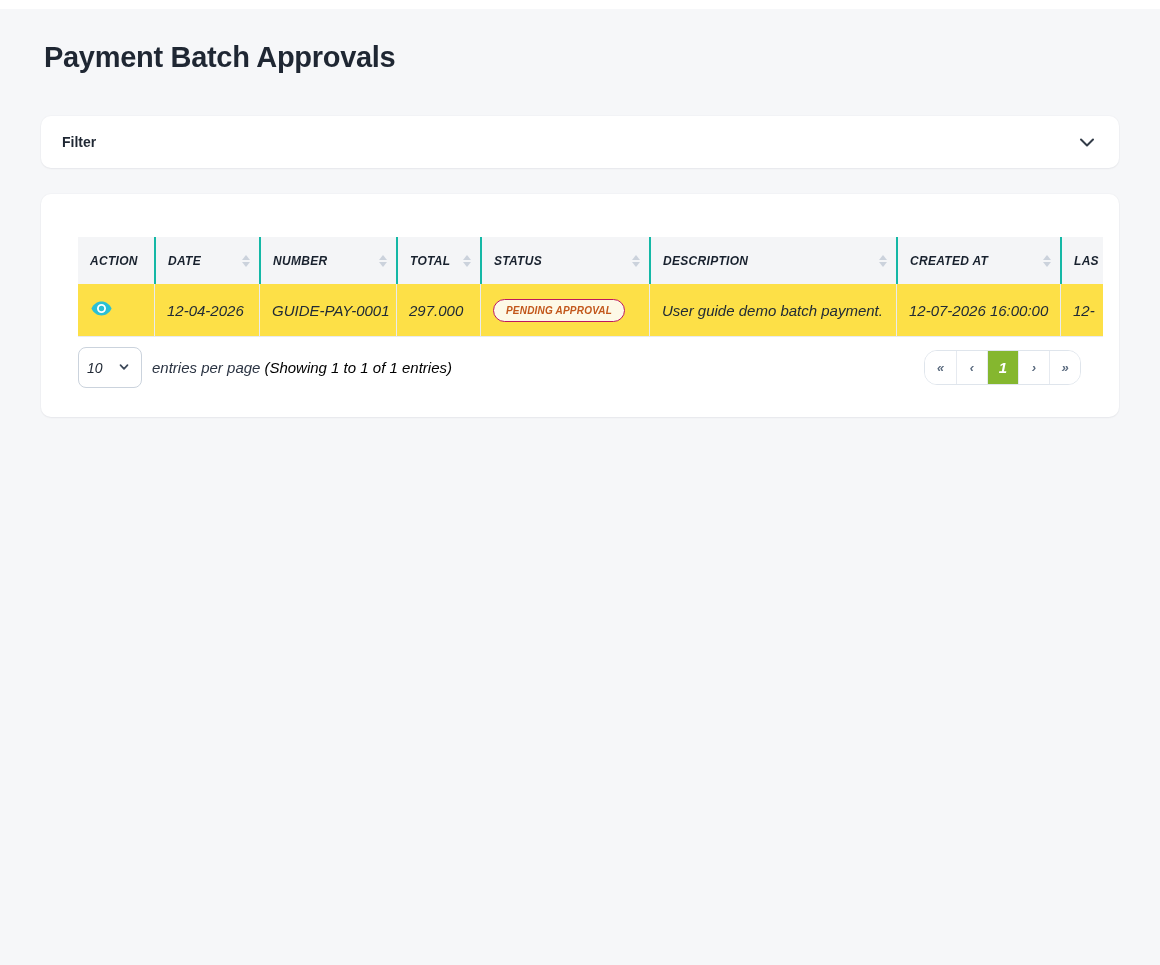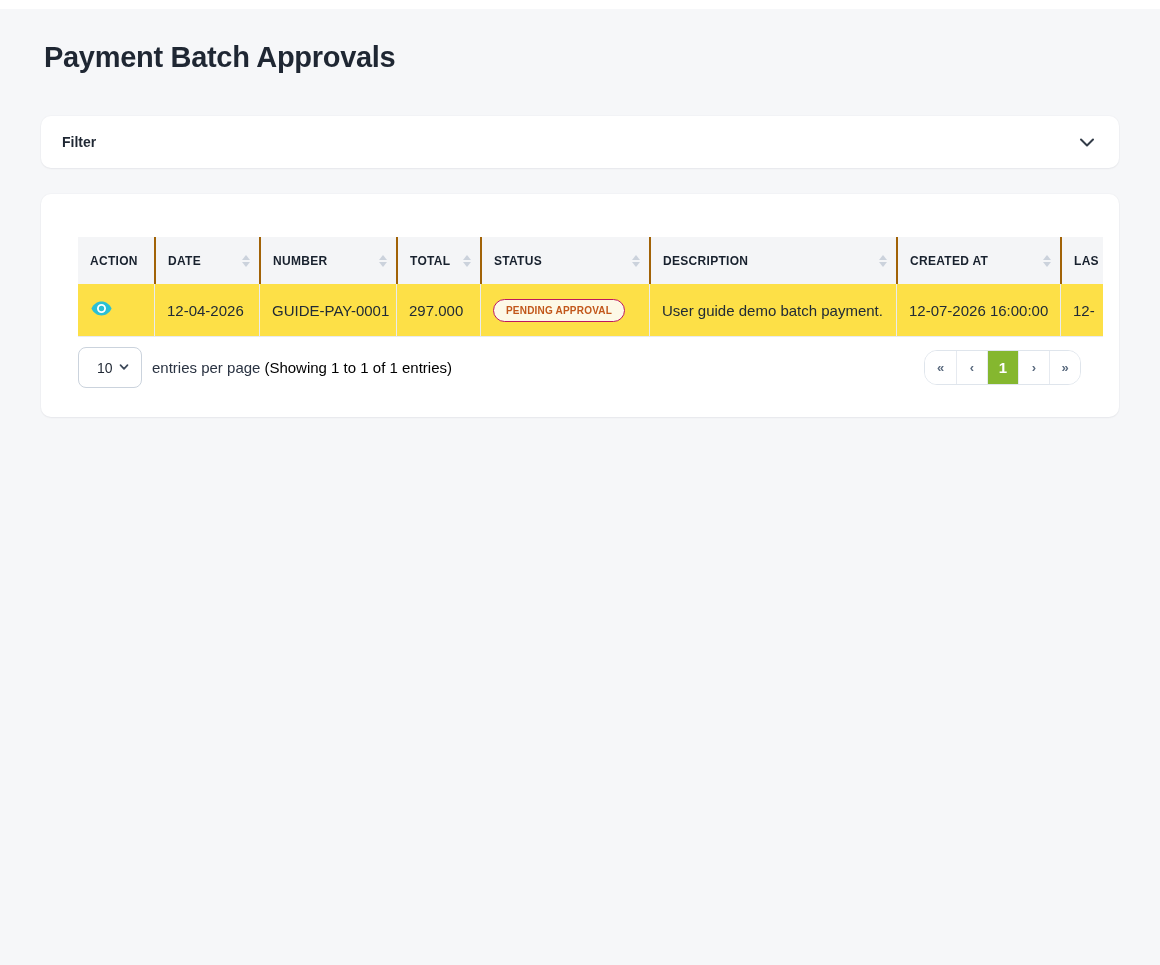--- a/index.html
+++ b/index.html
@@ -36,20 +36,21 @@
     padding:0 20px 0 21px;
     cursor:pointer;
     text-align:right;
   }
   .filter-label { font-size:14px; font-weight:700; color:#1f2733; }
   .chev { display:block; }
 
   .table-card {
     margin:26px 41px 0 41px;
     padding:43px 0 29px 0;
+    font-style:italic;
   }
 
   .table-wrap {
     margin:0 16px 0 37px;
     width:1025px;
     overflow:hidden;
   }
   table {
     border-collapse:separate;
     border-spacing:0;
@@ -67,21 +68,21 @@
     text-align:left;
     font-size:12px;
     font-weight:700;
     letter-spacing:0.3px;
     color:#18212e;
     position:relative;
     white-space:nowrap;
     overflow:hidden;
     cursor:pointer;
   }
-  th + th { border-left:2px solid #a16207; }
+  th + th { border-left:2px solid #14b8a6; }
   th.no-sort { padding-right:12px; cursor:default; }
 
   .sort {
     position:absolute; right:9px; top:50%;
     transform:translateY(-50%);
     display:flex; flex-direction:column; align-items:center; gap:2px;
   }
   .tri-up   { width:0;height:0;border-left:4px solid transparent;border-right:4px solid transparent;border-bottom:5px solid #cbd2dc; }
   .tri-down { width:0;height:0;border-left:4px solid transparent;border-right:4px solid transparent;border-top:5px solid #cbd2dc; }
 
@@ -121,21 +122,21 @@
     align-items:center;
     justify-content:space-between;
   }
   .footer-left { display:flex; align-items:center; }
   .per-page-select {
     width:64px; height:41px;
     border:1px solid #cbd3dd;
     border-radius:8px;
     background:#fff;
     display:flex; align-items:center; justify-content:space-between;
-    padding:0 11px 0 18px;
+    padding:0 11px 0 8px;
     cursor:pointer;
   }
   .per-page-select .val { font-size:14px; color:#1f2733; }
   .entries-label { margin-left:10px; font-size:15px; color:#2a3342; }
   .showing-label { margin-left:4px; font-size:15px; color:#000000; }
 
   .pager {
     display:flex;
     border:1px solid #dfe5ec;
     border-radius:13px;

